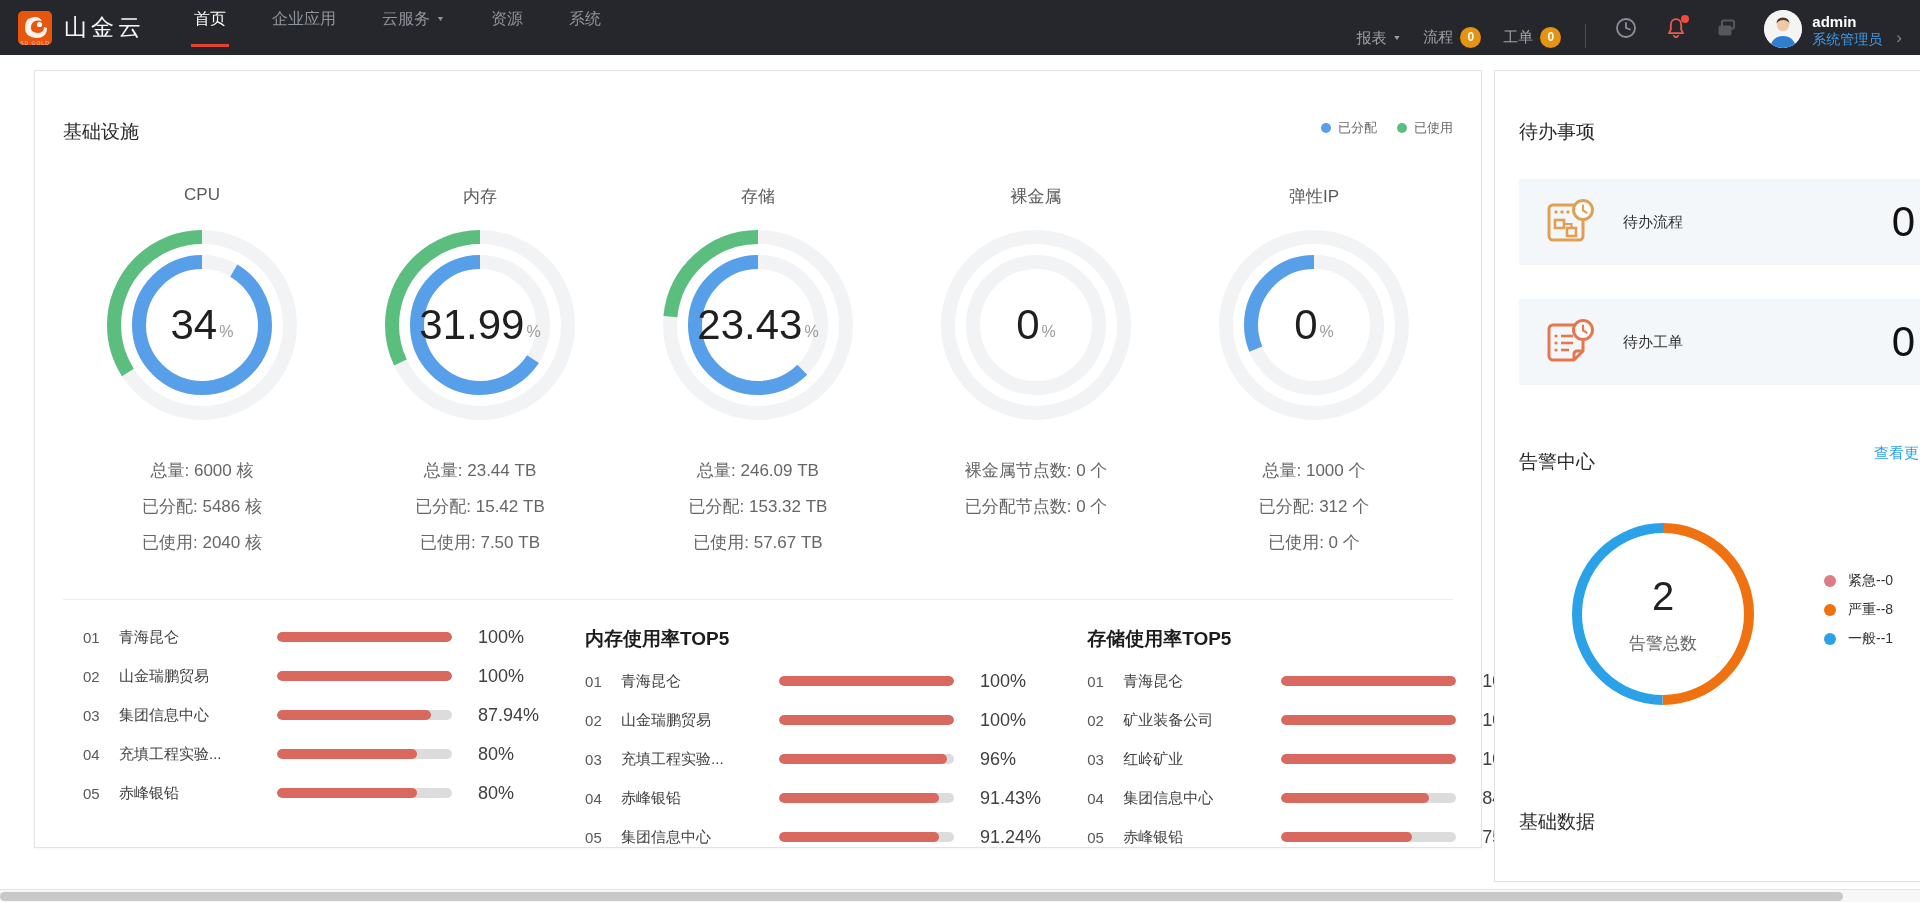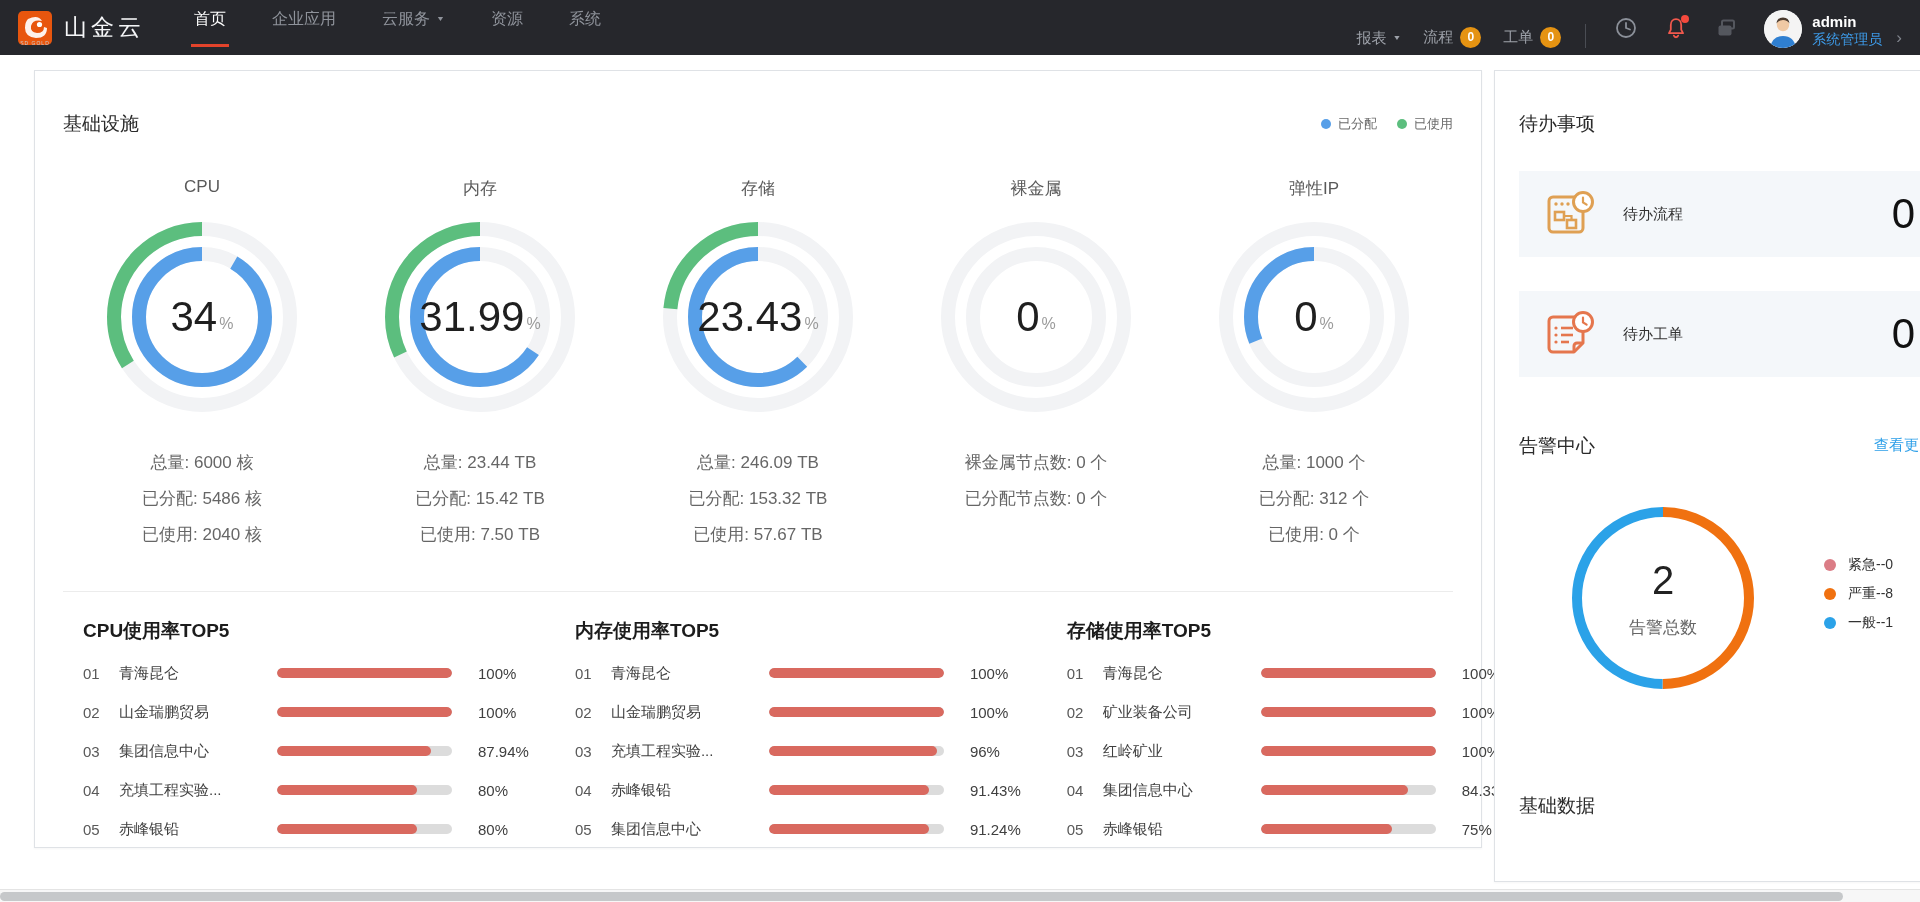--- a/index.html
+++ b/index.html
@@ -41,21 +41,21 @@
   .user-name { color:#ffffff; font-size:15px; font-weight:bold; line-height:18px; }
   .user-role { color:#3d9be9; font-size:14px; line-height:17px; }
   .user-chevron { color:#80848c; font-size:17px; margin-left:14px; cursor:pointer; }
 
   
   .panel { position:absolute; background:#fff; border:1px solid #dfe2e6;
     box-shadow:0 1px 2px rgba(0,0,0,.04); }
   .panel-main { left:34px; top:70px; width:1448px; height:778px; padding:40px 28px 0; }
   .panel-side { left:1494px; top:70px; width:486px; height:812px; padding:40px 24px 0; }
 
-  .sec-title { font-size:19px; color:#2b2b2b; }
+  .sec-title { font-size:19px; color:#2b2b2b;margin-top:8px; }
   .panel-head { display:flex; align-items:center; justify-content:space-between; }
   .chart-legend { display:flex; align-items:center; cursor:pointer; }
   .leg-item { display:flex; align-items:center; margin-left:20px; font-size:13px; color:#6b6b6b; }
   .leg-dot { width:10px; height:10px; border-radius:50%; margin-right:7px; }
 
   
   .gauges-row { display:flex; margin-top:40px; }
   .gauge { flex:1; display:flex; flex-direction:column; align-items:center; }
   .g-title { font-size:17px; color:#595959; height:24px; margin-bottom:16px; }
   .g-chart { position:relative; width:200px; height:200px; }
@@ -75,21 +75,21 @@
   .t5-col { flex:1; }
   .t5-title { font-size:19px; font-weight:bold; color:#1c1c1c; margin-bottom:18px; }
   .t5-body {}
   .t5-line { display:flex; align-items:center; height:22px; margin-bottom:17px; }
   .t5-idx { width:36px; font-size:15px; color:#595959; }
   .t5-name { width:152px; font-size:15px; color:#404040; white-space:nowrap;
     overflow:hidden; }
   .t5-bar { width:175px; height:10px; border-radius:5px; background:#dcdcdc;
     margin:0 26px 0 6px; overflow:hidden; flex:none; }
   .t5-fill { height:10px; border-radius:5px; }
-  .t5-pct { font-size:15px; color:#404040; }
+  .t5-pct { font-size:18px; color:#404040; }
 
   
   .todo-card { margin-top:34px; height:86px; background:#f4f7fa; display:flex;
     align-items:center; padding:0 60px 0 24px; width:456px; cursor:pointer; }
   .todo-card:first-of-type { margin-top:56px; }
   .todo-label { font-size:15px; color:#333; margin-left:28px; }
   .todo-value { margin-left:auto; font-size:42px; color:#111; }
 
   .alarm-head { position:relative; margin-top:56px; display:flex; align-items:center; }
   .alarm-more { position:absolute; left:355px; top:3px; font-size:15px;
@@ -335,21 +335,20 @@
           <div class="g-stat">已分配: 312 个</div>
           <div class="g-stat">已使用: 0 个</div>
         </div>
   </div>
 </div>
 
   <hr class="h-divider">
 
   <div class="top5-row">
   <div class="t5-col">
-    <div class="t5-title">CPU使用率TOP5</div>
     <div class="t5-body">
   <div class="t5-line">
     <span class="t5-idx">01</span>
     <span class="t5-name">青海昆仑</span>
     <span class="t5-bar" style="background: rgb(220, 220, 220);">
       <span class="t5-fill" style="display: block; width: 100%; background: rgb(217, 105, 95);"></span>
     </span>
     <span class="t5-pct">100%</span>
   </div>
 

